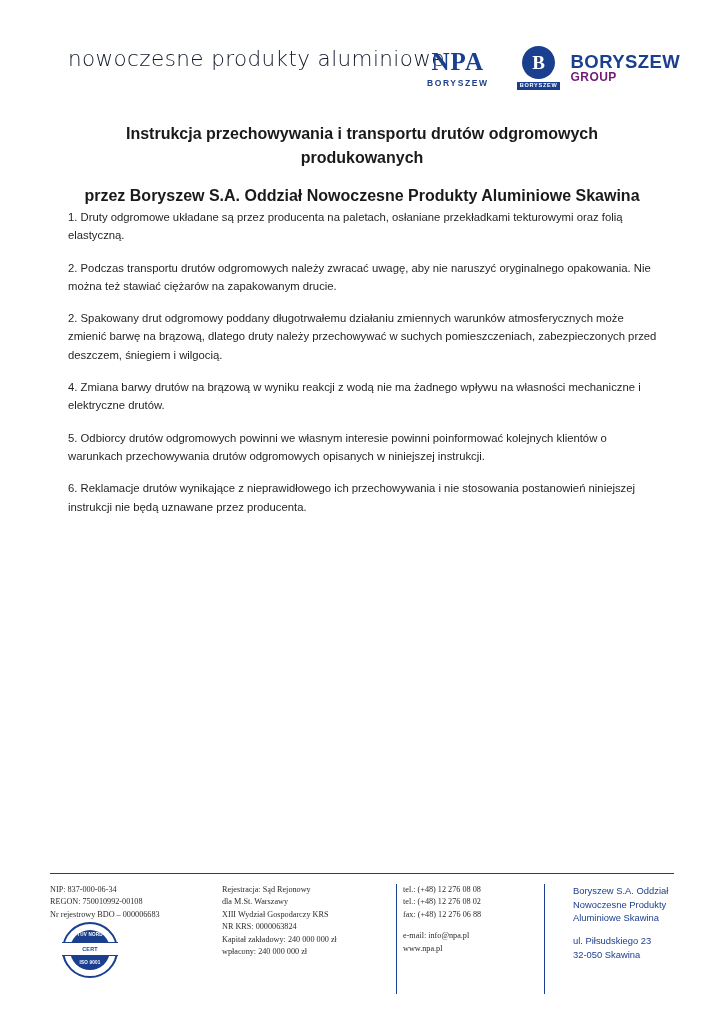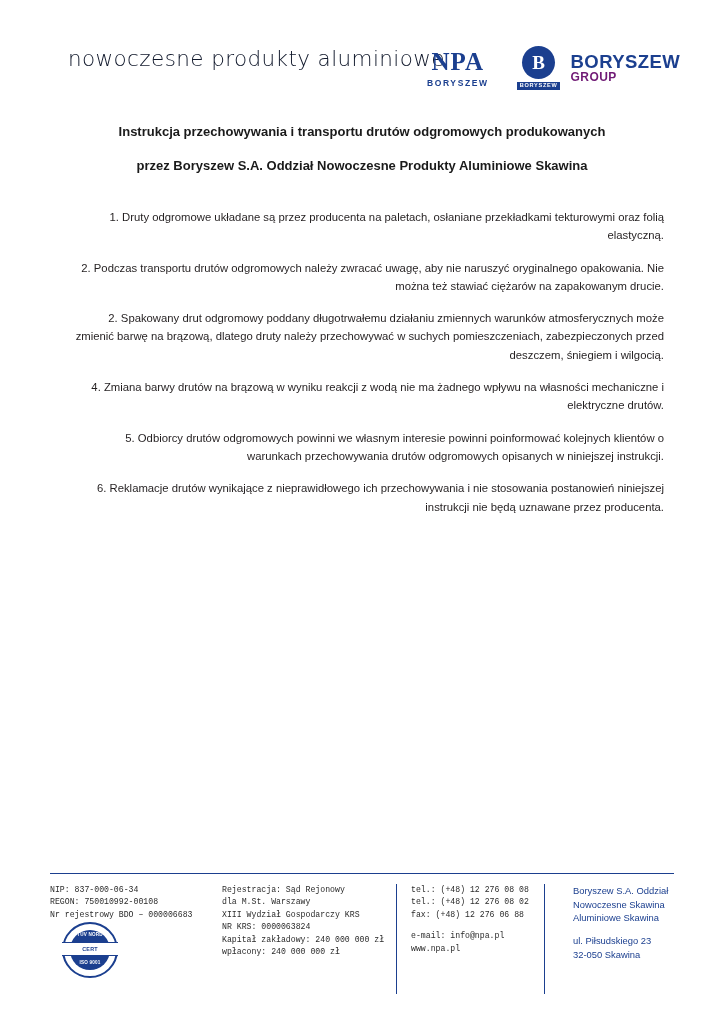--- a/index.html
+++ b/index.html
@@ -139,41 +139,41 @@
 
   
   .doc-title {
     position: absolute;
     left: 68px;
     top: 122px;
     width: 588px;
     text-align: center;
   }
   .doc-title .line {
-    font-size: 13px;
+    font-size: 16px;
     font-weight: bold;
     color: #1a1a1a;
     line-height: 1.5;
     margin-bottom: 14px;
     font-family: "Liberation Sans", sans-serif;
   }
 
   
   .body-text {
     position: absolute;
     left: 68px;
     top: 208px;
     width: 596px;
   }
   .para {
     font-size: 11.3px;
     line-height: 1.62;
     color: #231f20;
     margin: 0 0 14px 0;
-    text-align: right;
+    text-align: left;
     font-family: "Liberation Sans", sans-serif;
   }
 
   
   .footer-rule {
     position: absolute;
     left: 50px;
     top: 873px;
     width: 624px;
     height: 1px;
@@ -186,25 +186,25 @@
     width: 624px;
     height: 110px;
     display: flex;
   }
   .fcol {
     position: relative;
     box-sizing: border-box;
   }
   .fcol.c1 { width: 166px; padding-right: 8px; }
   .fcol.c2 { width: 180px; padding-left: 6px; }
-  .fcol.c3 { width: 148px; padding-left: 14px; border-left: 1px solid #1b3f8f; }
+  .fcol.c3 { width: 148px; padding-left: 6px; border-left: 1px solid #1b3f8f; }
   .fcol.c4 { width: 130px; padding-left: 28px; border-left: 1px solid #1b3f8f; }
 
   .fline {
-    font-family: Liberation Mono, monospace;
+    font-family: Liberation Serif, serif;
     font-size: 8.2px;
     line-height: 1.52;
     color: #2b2b2b;
     white-space: nowrap;
   }
   .fline-blue {
     font-family: "Liberation Sans", sans-serif;
     font-size: 9.4px;
     line-height: 1.45;
     color: #1b3f8f;
@@ -341,21 +341,21 @@
       <div class="fline">tel.: (+48) 12 276 08 08</div>
       <div class="fline">tel.: (+48) 12 276 08 02</div>
       <div class="fline">fax: (+48) 12 276 06 88</div>
       <div class="fspacer"></div>
       <div class="fline">e-mail: info@npa.pl</div>
       <div class="fline">www.npa.pl</div>
     </div>
 
     <div class="fcol c4">
       <div class="fline-blue">Boryszew S.A. Oddział</div>
-      <div class="fline-blue">Nowoczesne Skawina</div>
+      <div class="fline-blue">Nowoczesne Produkty</div>
       <div class="fline-blue">Aluminiowe Skawina</div>
       <div class="fspacer"></div>
       <div class="fline-blue">ul. Piłsudskiego 23</div>
       <div class="fline-blue">32-050 Skawina</div>
     </div>
 
   </div>
 </div>
 
 </body></html>

